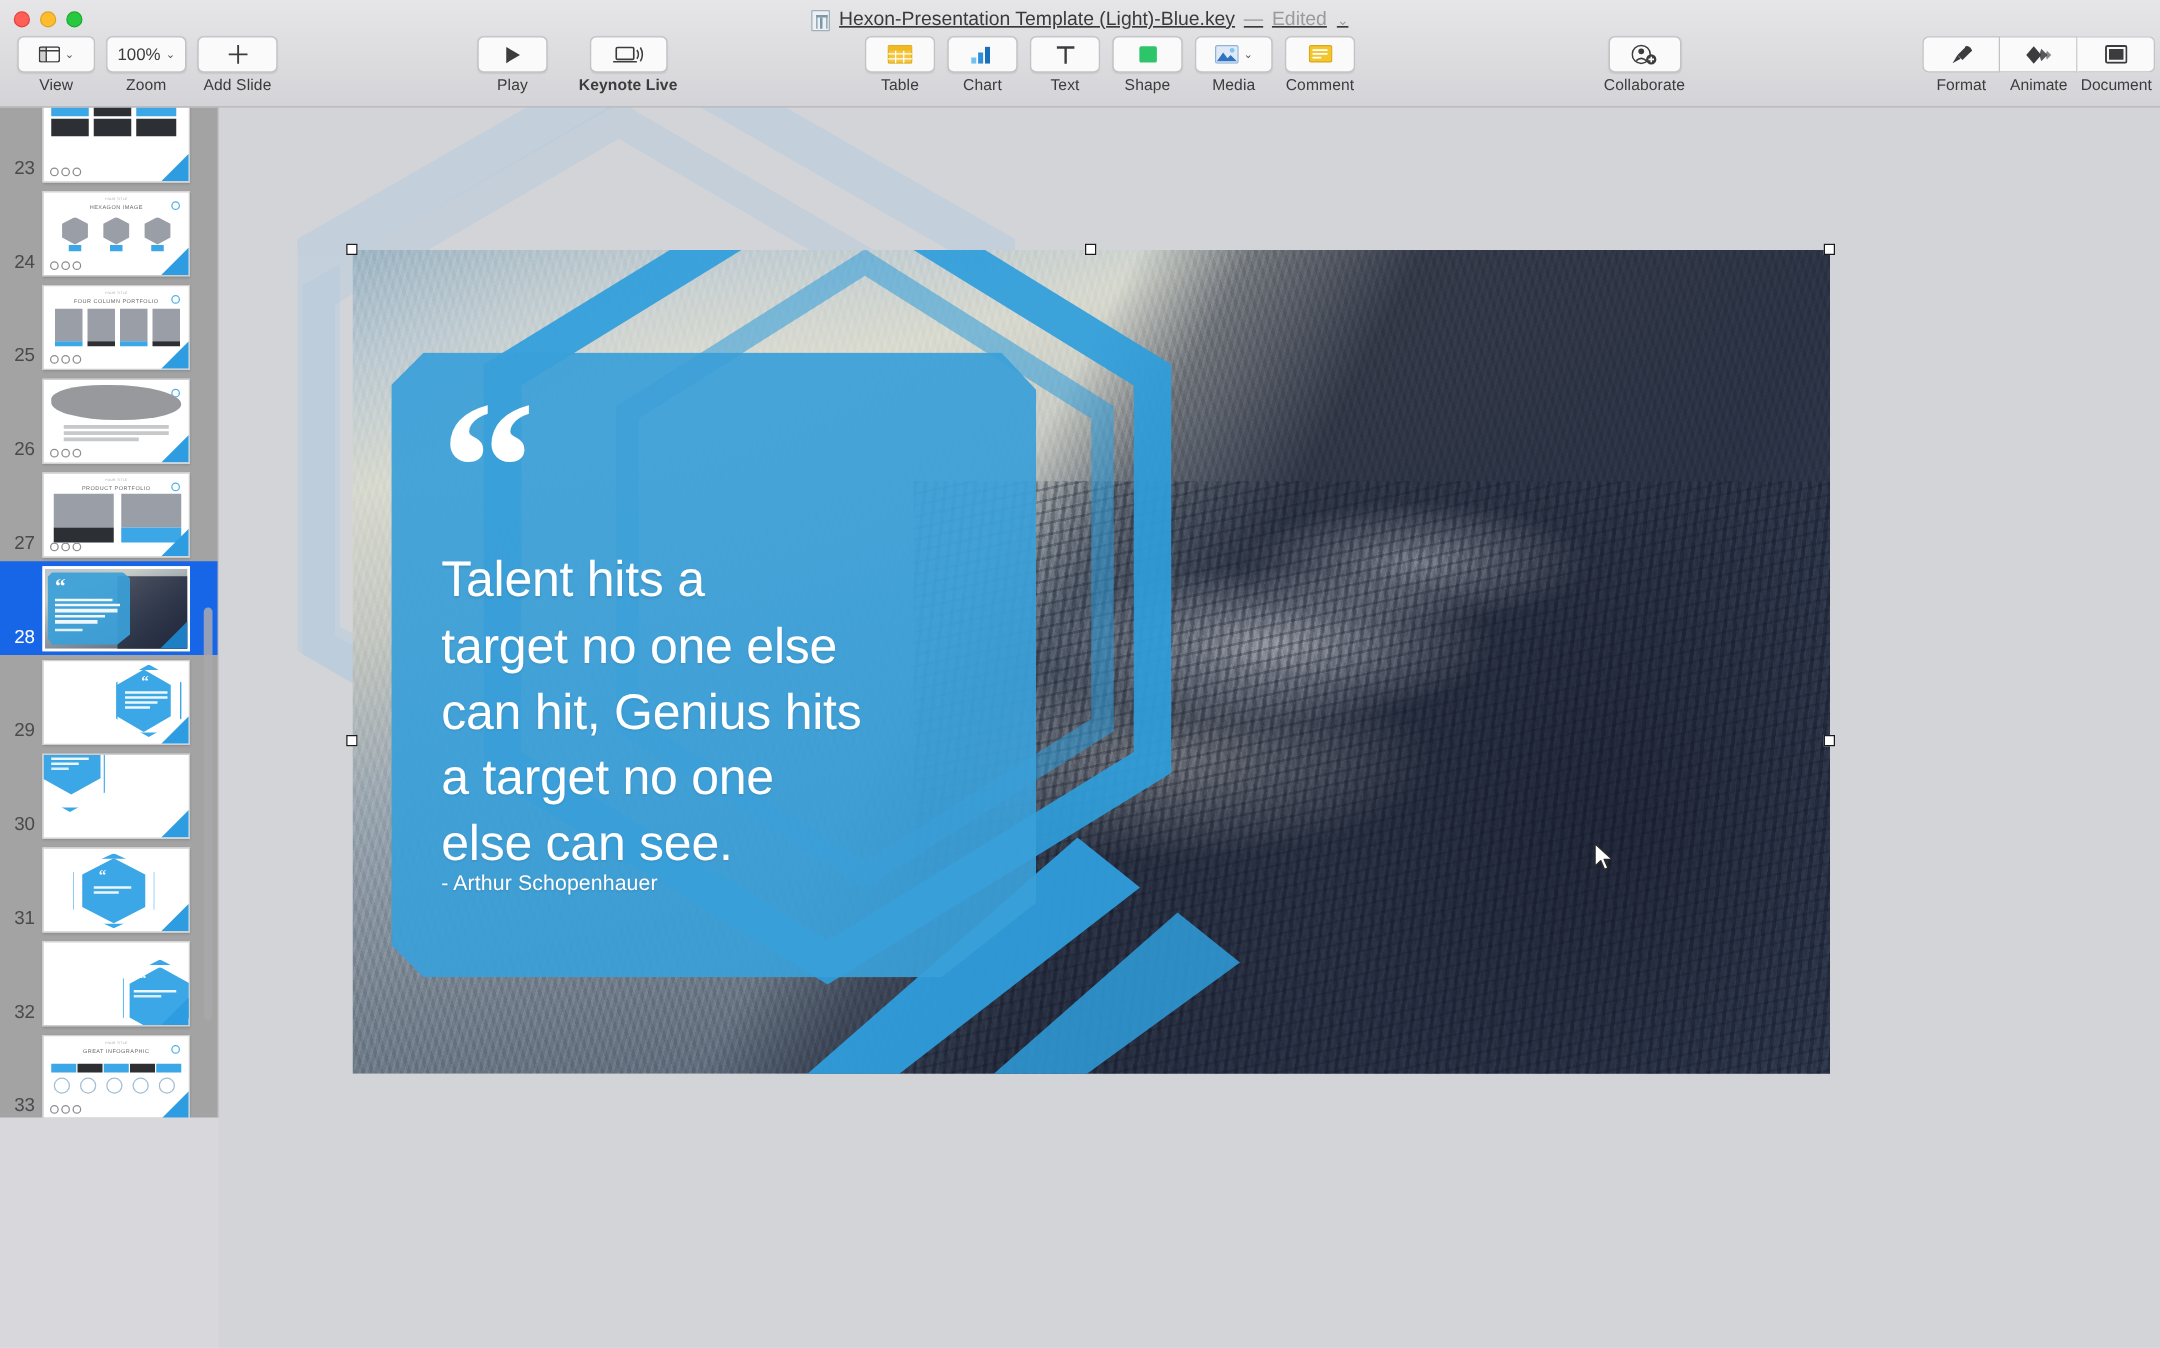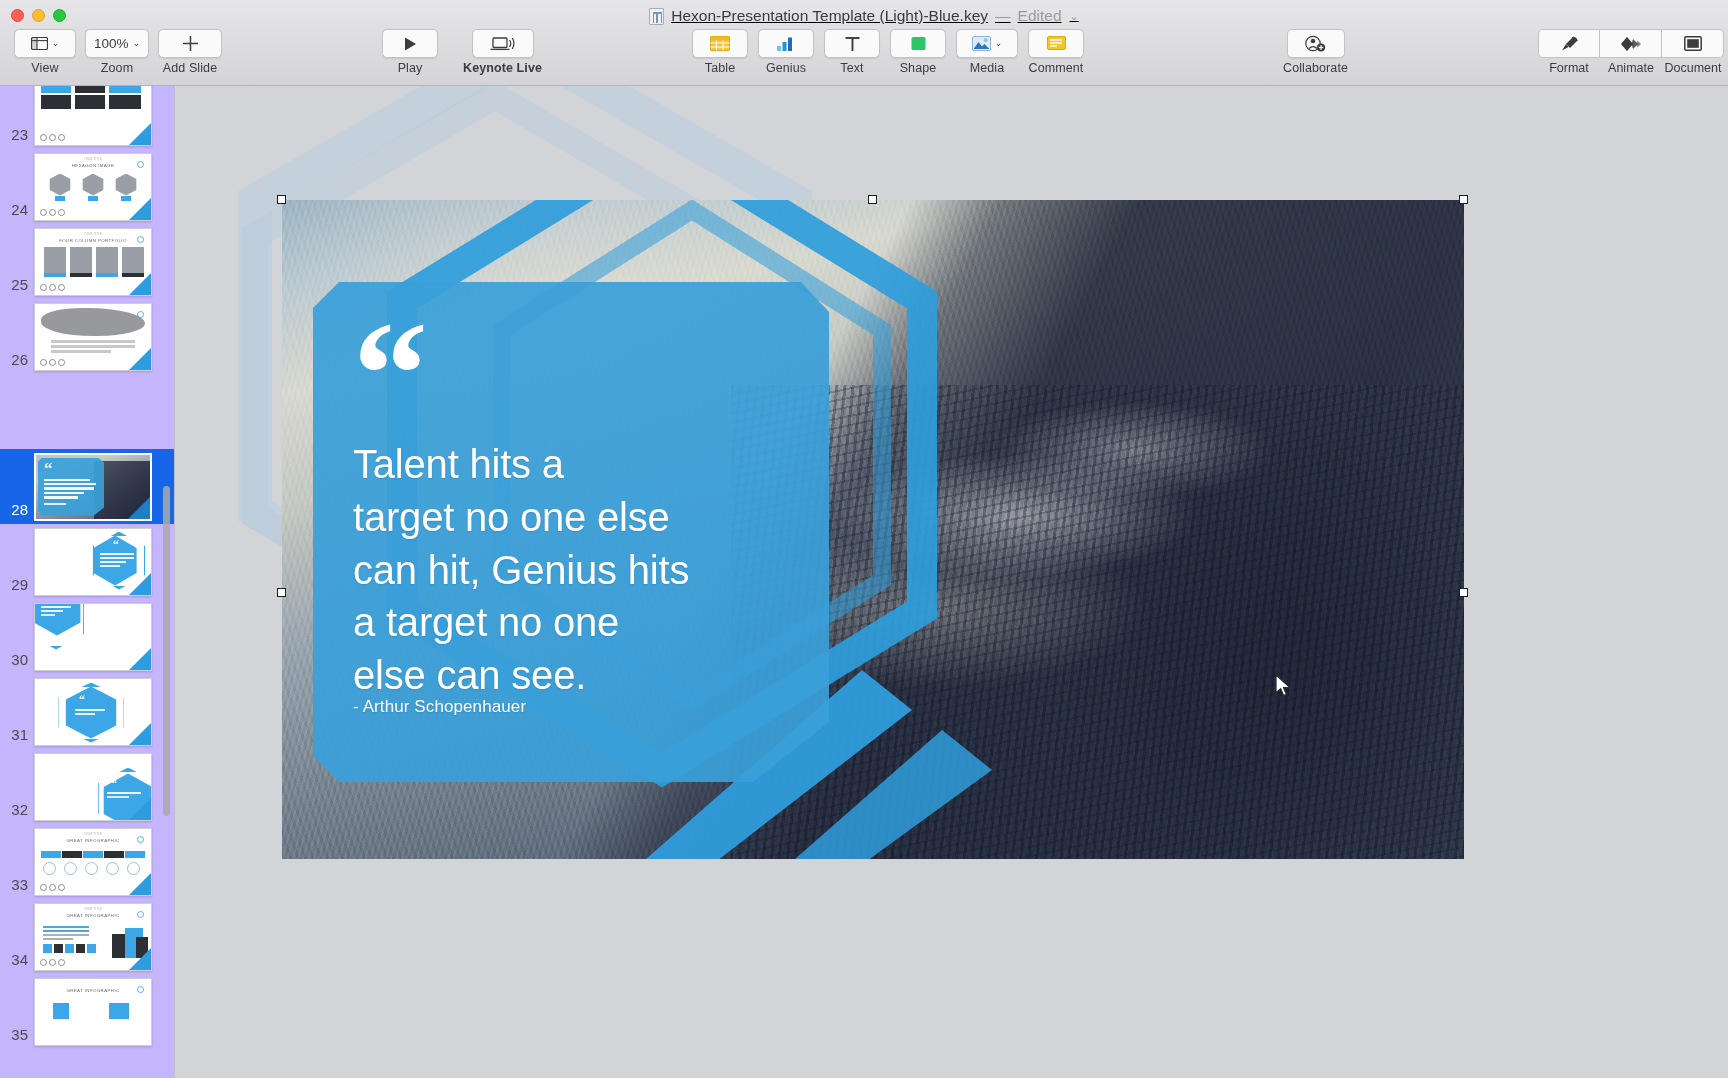--- a/index.html
+++ b/index.html
@@ -93,22 +93,22 @@
   .seg:last-child { border-radius: 0 5px 5px 0; }
   .seg-labels { display: flex; }
   .seg-labels span { width: 62px; text-align: center; font-size: 12.5px; color: #3c3c3e; margin-top: 3px; }
 
   
   .ic { display: block; }
 
   
   #navigator {
     position: absolute; top: 86px; left: 0;
-    width: 175px; height: 992px;
-    background: #c4b5fd;
+    width: 175px; height: 808px;
+    background: #a3a3a3;
     border-right: 1px solid #c0c0c4;
     overflow: hidden;
     text-decoration: underline;
   }
   .thumb-row {
     position: relative;
     height: 75px;
     display: flex; align-items: center;
     padding-left: 0;
   }
@@ -400,21 +400,21 @@
     <div class="tb-item" style="margin-left:10px;">
       <div class="tb-btn" style="width:56px;">
         <span>
           <svg class="ic" width="20" height="15" viewBox="0 0 20 15">
             <rect x="1" y="10" width="4" height="5" fill="#6fc3ef"></rect>
             <rect x="6.5" y="6" width="4" height="9" fill="#2f8ed6"></rect>
             <rect x="12" y="1.5" width="4" height="13.5" fill="#1a6fbd"></rect>
           </svg>
         </span>
       </div>
-      <span class="tb-label">Genius</span>
+      <span class="tb-label">Chart</span>
     </div>
 
     <div class="tb-item" style="margin-left:10px;">
       <div class="tb-btn" style="width:56px;">
         <span>
           <svg class="ic" width="17" height="16" viewBox="0 0 17 16">
             <line x1="1.5" y1="2" x2="15.5" y2="2" stroke="#3c3c3e" stroke-width="1.9"></line>
             <line x1="8.5" y1="2" x2="8.5" y2="15" stroke="#3c3c3e" stroke-width="1.9"></line>
           </svg>
         </span>
@@ -591,20 +591,38 @@
       <div style="position:absolute;left:16px;top:46px;width:60px;height:3px;background:#c7c8ca;"></div>
       <div class="t-dots">
           <i></i>
           <i></i>
           <i></i>
         </div>
       <div class="t-corner"></div>
     </div>
   </div>
 
+  <div class="thumb-row" style="top: 288px; position: absolute; left: 0px; width: 175px;">
+    <span class="thumb-num">27</span>
+    <div class="thumb">
+      <div class="t-eyebrow">YOUR TITLE</div>
+      <div class="t-title">PRODUCT PORTFOLIO</div>
+      <div class="t-circ"></div>
+      <div class="t-box" style="position:absolute;left:8px;top:16px;width:48px;height:27px;"></div>
+      <div class="t-box" style="position:absolute;left:62px;top:16px;width:48px;height:27px;"></div>
+      <div style="position:absolute;left:8px;top:43px;width:48px;height:12px;background:#2c2f34;"></div>
+      <div style="position:absolute;left:62px;top:43px;width:48px;height:12px;background:#3ba7e6;"></div>
+      <div class="t-dots">
+          <i></i>
+          <i></i>
+          <i></i>
+        </div>
+      <div class="t-corner"></div>
+    </div>
+  </div>
 
   <div class="thumb-row selected" style="top: 363px; position: absolute; left: 0px; width: 175px;">
     <span class="thumb-num">28</span>
     <div class="thumb">
       <div style="position:absolute;inset:0;background:linear-gradient(160deg,#b7c6cf 0%,#c9cdc6 25%,#8e9aa6 55%,#4e5a70 100%);"></div>
       <div style="position:absolute;right:0;top:6px;width:56px;height:62px;background:linear-gradient(130deg,rgba(40,48,68,.75),rgba(30,36,56,.95));"></div>
       <div style="position:absolute;left:2px;top:3px;width:66px;height:58px;background:#3a9fd8;opacity:.93;clip-path:polygon(0 4px,4px 0,60px 0,66px 5px,66px 50px,56px 58px,4px 58px,0 53px);"></div>
       <div style="position:absolute;left:8px;top:8px;color:#fff;font-family:'Liberation Serif',serif;font-size:17px;line-height:.7;font-weight:700;">“</div>
       <div style="position:absolute;left:8px;top:24px;width:46px;">
         <div style="height:2.3px;background:rgba(255,255,255,.92);margin-bottom:2.2px;"></div>

